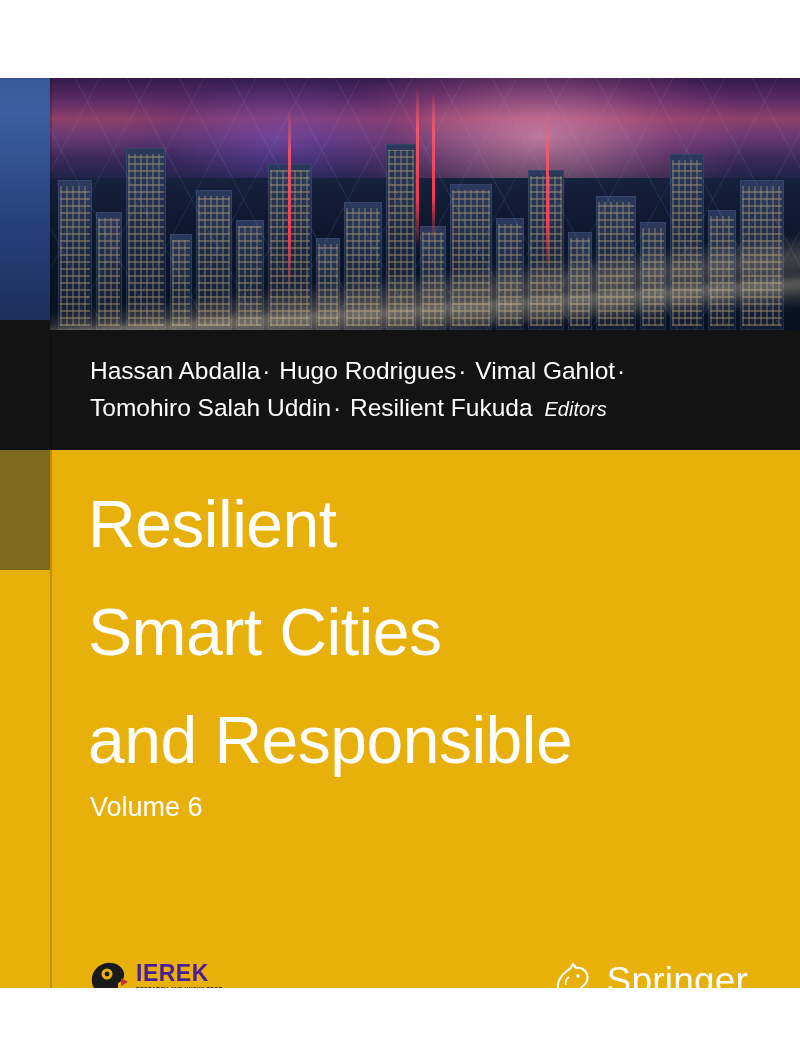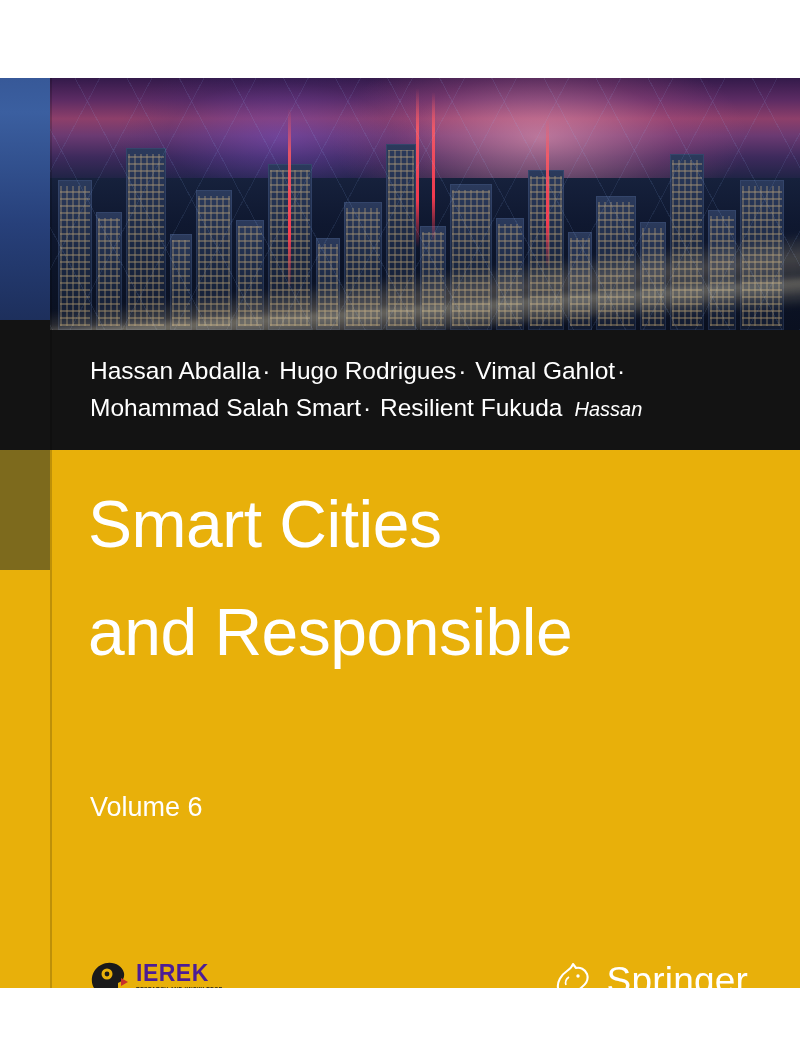--- a/index.html
+++ b/index.html
@@ -323,27 +323,28 @@
 
   <div class="header-band"></div>
   <div class="header-line1">Advances in Science, Technology &amp; Innovation</div>
   <div class="header-line2">IEREK Interdisciplinary Series for Sustainable Development</div>
 
   <div class="author-band"></div>
   <div class="authors">
     <span>Hassan Abdalla</span><span class="sep">·</span>
     <span>Hugo Rodrigues</span><span class="sep">·</span>
     <span>Vimal Gahlot</span><span class="sep">·</span><br>
-    <span>Mohammad Salah Smart</span><span class="sep">·</span>
-    <span>Resilient Fukuda</span><span class="ed">Hassan</span>
+    <span>Tomohiro Salah Uddin</span><span class="sep">·</span>
+    <span>Resilient Fukuda</span><span class="ed">Editors</span>
   </div>
 
   <div class="body-yellow"></div>
 
   <div class="title">
+    <div>Resilient</div>
     <div>Smart Cities</div>
     <div>and Responsible</div>
   </div>
 
   <div class="subtitle">Volume 6</div>
 
   <div class="ierek-logo">
     <svg width="44" height="46" viewBox="0 0 44 46">
       <path d="M6 30 C2 24, 3 12, 13 7 C22 2, 34 6, 36 15 C37 21, 33 24, 30 25 L30 33 C30 37, 27 39, 23 39 L15 39 C10 39, 6 35, 6 30 Z" fill="#1a1a1a"></path>
       <circle cx="19" cy="16" r="5.5" fill="#E8B00A"></circle>

